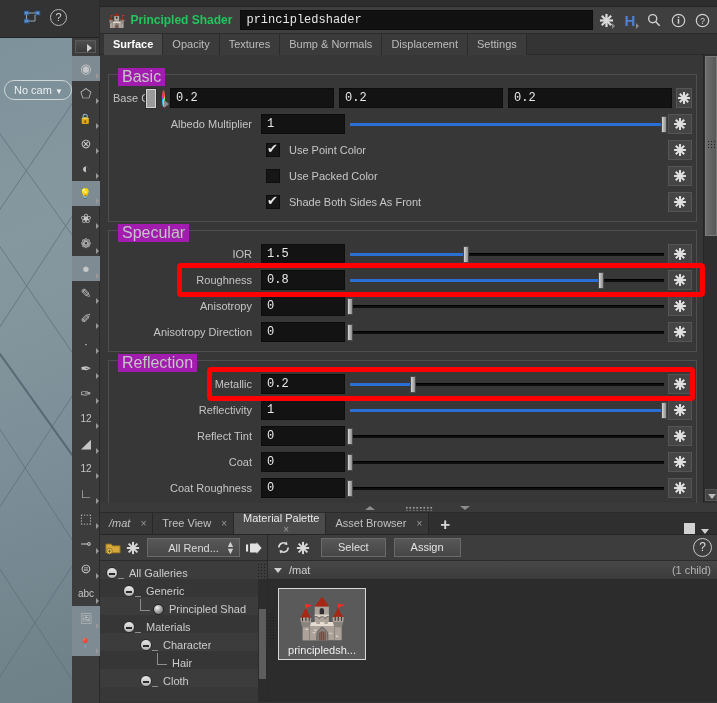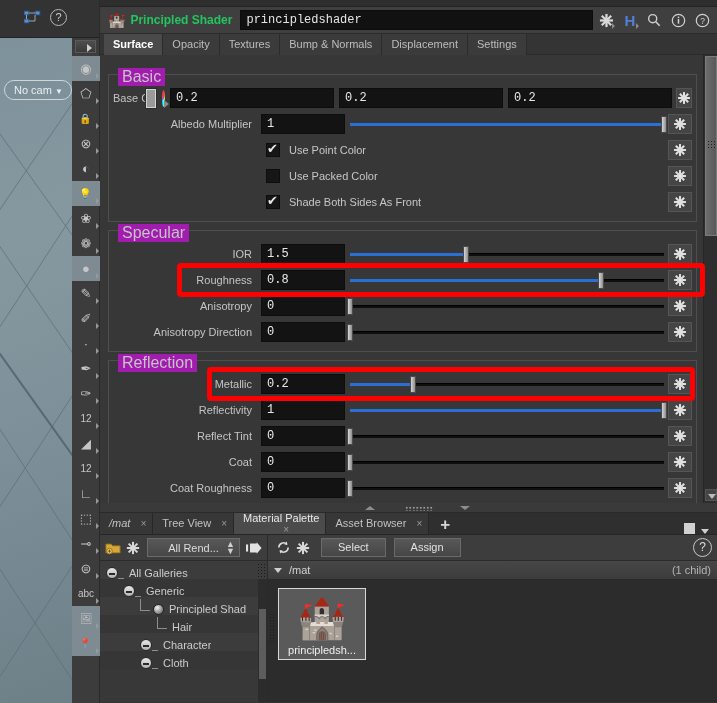--- a/index.html
+++ b/index.html
@@ -969,29 +969,35 @@
               <div class="tdash"></div>
               <div class="tlabel">Generic</div>
             </div>
             <div class="trow">
               <div style="width:40px;flex:none"></div>
               <div style="width:10px;height:12px;flex:none;border-left:1px solid #8e8e8e;border-bottom:1px solid #8e8e8e;margin-bottom:4px"></div>
               <div class="tbullet" style="margin-left:3px"></div>
               <div class="tlabel">Principled Shad</div>
             </div>
             <div class="trow">
-              <div style="width:57px;flex:none"></div>
-              <div style="width:10px;height:12px;flex:none;border-left:1px solid #8e8e8e;border-bottom:1px solid #8e8e8e;margin-bottom:4px"></div>
-              <div class="tlabel">Hair</div>
+              <div style="width:23px;flex:none"></div>
+              <div class="tminus"></div>
+              <div class="tdash"></div>
+              <div class="tlabel">Materials</div>
             </div>
             <div class="trow">
               <div style="width:40px;flex:none"></div>
               <div class="tminus"></div>
               <div class="tdash"></div>
               <div class="tlabel">Character</div>
+            </div>
+            <div class="trow">
+              <div style="width:57px;flex:none"></div>
+              <div style="width:10px;height:12px;flex:none;border-left:1px solid #8e8e8e;border-bottom:1px solid #8e8e8e;margin-bottom:4px"></div>
+              <div class="tlabel">Hair</div>
             </div>
             <div class="trow">
               <div style="width:40px;flex:none"></div>
               <div class="tminus"></div>
               <div class="tdash"></div>
               <div class="tlabel">Cloth</div>
             </div>
           </div>
         <div id="gal-grip"></div>
         <div id="gal-vsb">

